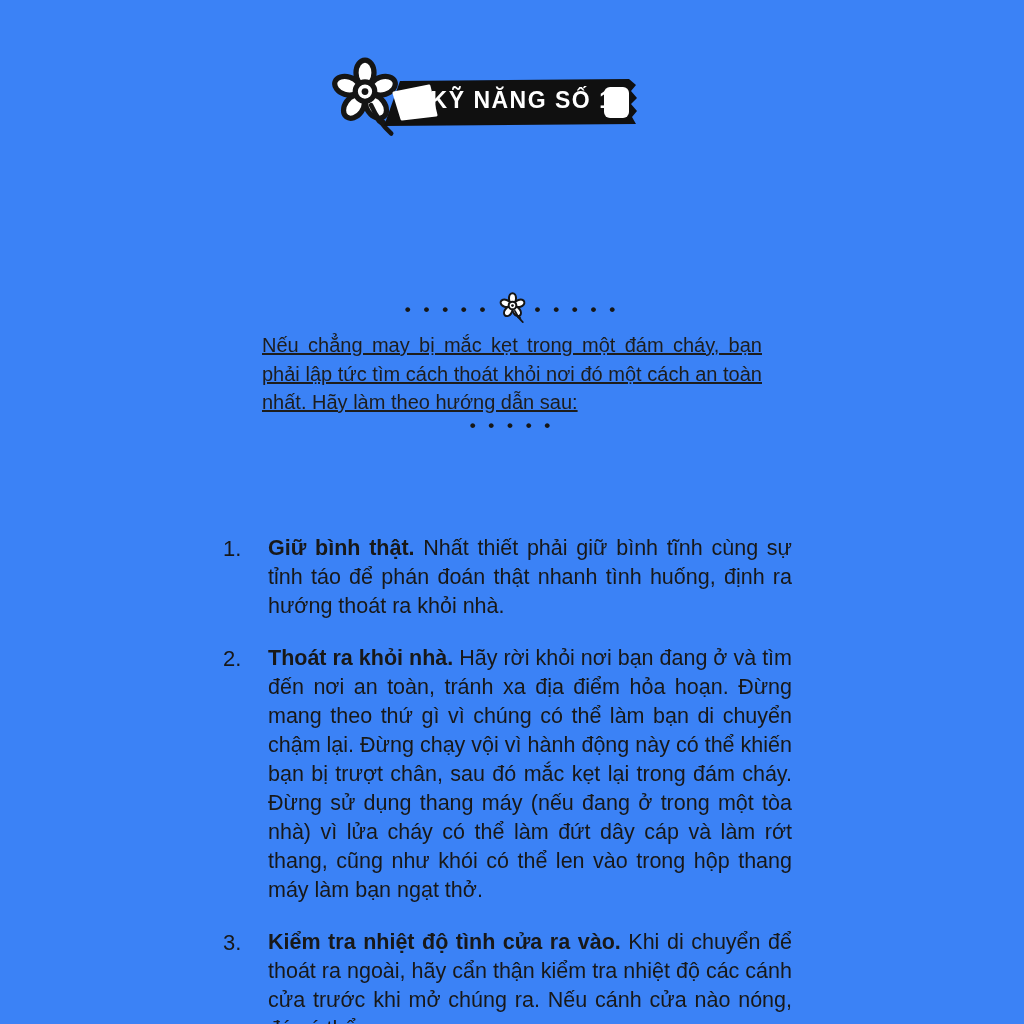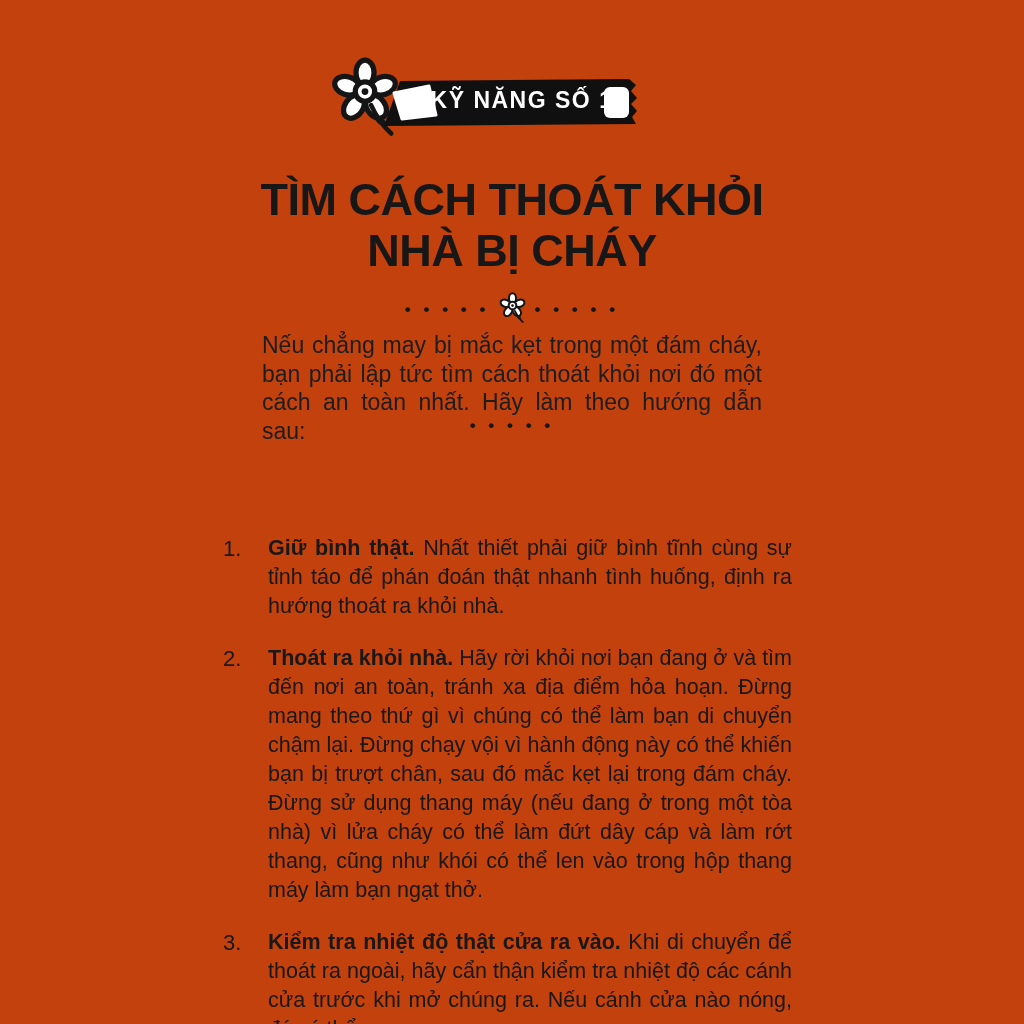--- a/index.html
+++ b/index.html
@@ -1,17 +1,17 @@
 <!DOCTYPE html>
 <html><head>
 <meta charset="utf-8">
 <style>
   html,body{margin:0;padding:0;background:#ffffff;}
   .page{
-    position:relative;width:1024px;height:1024px;background:#c2410c;
+    position:relative;width:1024px;height:1024px;background:#3b82f6;
     font-family:"Liberation Sans", sans-serif;color:#1c1c1c;overflow:hidden;
   }
   
   .flower-big{position:absolute;left:330px;top:57px;width:70px;height:84px;}
   .banner{position:absolute;left:381px;top:76px;width:268px;height:52px;}
   .banner svg{position:absolute;inset:0;width:100%;height:100%;}
   .banner-label{
     position:absolute;left:58px;right:44px;top:4px;bottom:8px;
     display:flex;align-items:center;justify-content:center;
     color:#ffffff;font-weight:700;font-size:23px;letter-spacing:1.5px;white-space:nowrap;
@@ -28,21 +28,21 @@
   }
   .dots{font-size:17px;font-weight:700;letter-spacing:4px;color:#171717;white-space:nowrap;}
   .florette{width:27px;height:33px;margin-top:-2px;}
   .ornament-bottom{
     position:absolute;top:416px;left:0;width:100%;text-align:center;
     font-size:17px;font-weight:700;letter-spacing:4px;color:#171717;
   }
   
   .intro{
     position:absolute;top:331px;left:262px;width:500px;margin:0;
-    font-size:23px;line-height:28.5px;text-align:justify;color:#1d1d1d;
+    font-size:20px;line-height:28.5px;text-align:justify;color:#1d1d1d;text-decoration:underline;
   }
   
   .steps{
     position:absolute;top:534px;left:268px;width:524px;margin:0;padding:0;
     list-style:none;font-size:21.5px;line-height:29px;color:#181818;
   }
   .steps li{position:relative;text-align:justify;margin:0 0 23px 0;}
   .step-number{position:absolute;left:-45px;top:0;font-size:22px;}
   .step-lead{font-weight:700;}
 </style>
@@ -75,24 +75,20 @@
 
   <div class="banner">
     <svg viewBox="0 0 268 52" preserveAspectRatio="none">
       <path d="M 19 5 L 248 3 L 255 9 L 250 15 L 256 22 L 250 28 L 256 35 L 251 41 L 255 48 L 3 50 Z" fill="#101010"></path>
       <path d="M 13 17 L 48 10 L 55 39 L 21 43 Z" fill="#ffffff" stroke="#ffffff" stroke-width="3" stroke-linejoin="round"></path>
       <rect x="223" y="11" width="25" height="31" rx="6" fill="#ffffff"></rect>
     </svg>
     <span class="banner-label">KỸ NĂNG SỐ 1</span>
   </div>
 
-  <h1 class="title">
-    <span>TÌM CÁCH THOÁT KHỎI</span><br>
-    <span>NHÀ BỊ CHÁY</span>
-  </h1>
 
   <div class="ornament-top">
     <span class="dots">• • • • •</span>
     <svg class="florette" viewBox="0 0 90 112">
       <use href="#flower"></use>
     </svg>
     <span class="dots">• • • • •</span>
   </div>
 
   <p class="intro">Nếu chẳng may bị mắc kẹt trong một đám cháy, bạn phải lập tức tìm cách thoát khỏi nơi đó một cách an toàn nhất. Hãy làm theo hướng dẫn sau:</p>
@@ -103,17 +99,17 @@
     <li>
       <span class="step-number">1.</span>
       <b class="step-lead">Giữ bình thật.</b><span> Nhất thiết phải giữ bình tĩnh cùng sự tỉnh táo để phán đoán thật nhanh tình huống, định ra hướng thoát ra khỏi nhà.</span>
     </li>
     <li>
       <span class="step-number">2.</span>
       <b class="step-lead">Thoát ra khỏi nhà.</b><span> Hãy rời khỏi nơi bạn đang ở và tìm đến nơi an toàn, tránh xa địa điểm hỏa hoạn. Đừng mang theo thứ gì vì chúng có thể làm bạn di chuyển chậm lại. Đừng chạy vội vì hành động này có thể khiến bạn bị trượt chân, sau đó mắc kẹt lại trong đám cháy. Đừng sử dụng thang máy (nếu đang ở trong một tòa nhà) vì lửa cháy có thể làm đứt dây cáp và làm rớt thang, cũng như khói có thể len vào trong hộp thang máy làm bạn ngạt thở.</span>
     </li>
     <li>
       <span class="step-number">3.</span>
-      <b class="step-lead">Kiểm tra nhiệt độ thật cửa ra vào.</b><span> Khi di chuyển để thoát ra ngoài, hãy cẩn thận kiểm tra nhiệt độ các cánh cửa trước khi mở chúng ra. Nếu cánh cửa nào nóng, đó có thể</span>
+      <b class="step-lead">Kiểm tra nhiệt độ tình cửa ra vào.</b><span> Khi di chuyển để thoát ra ngoài, hãy cẩn thận kiểm tra nhiệt độ các cánh cửa trước khi mở chúng ra. Nếu cánh cửa nào nóng, đó có thể</span>
     </li>
   </ol>
 
 </div>
 
 </body></html>

